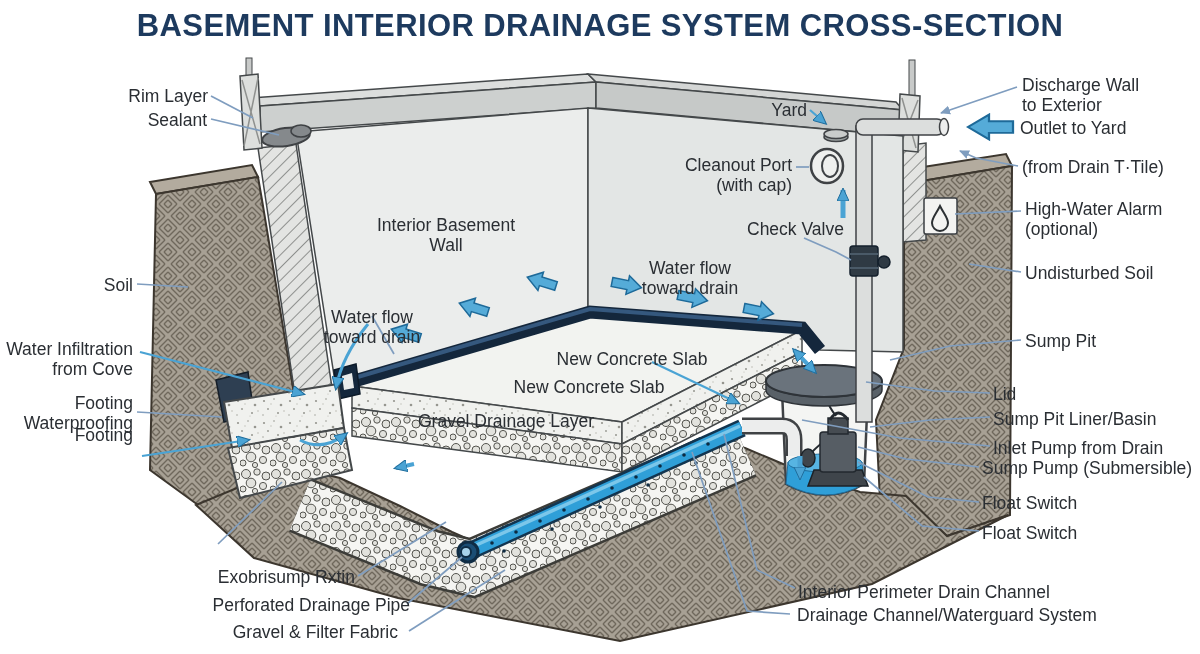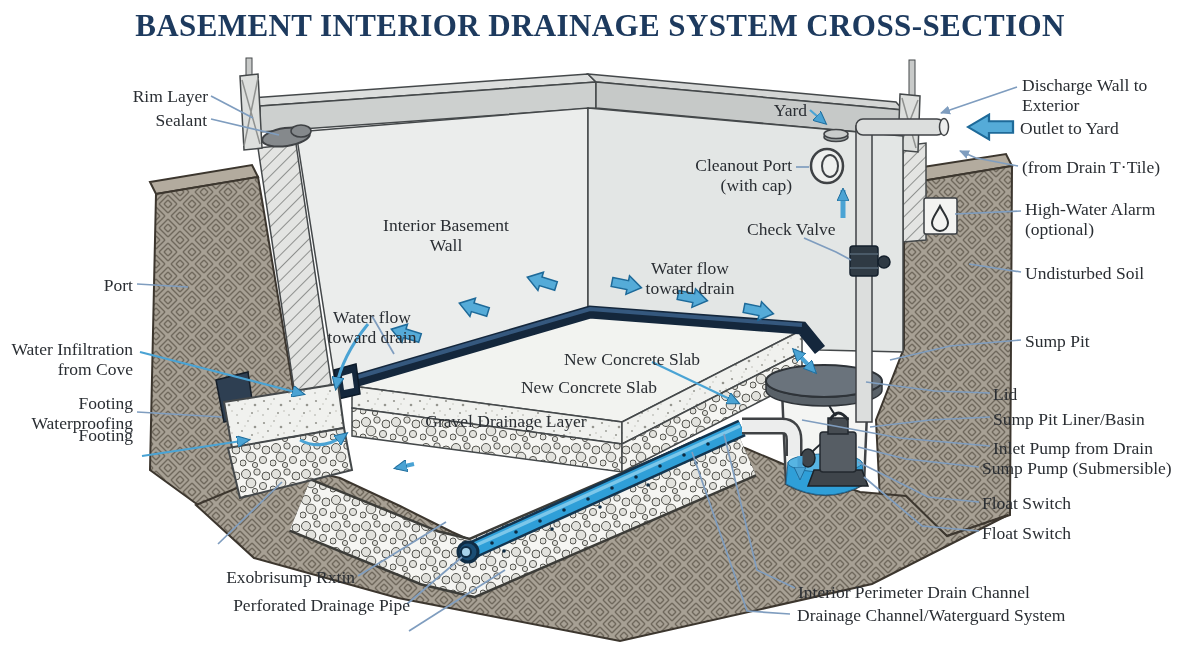--- a/index.html
+++ b/index.html
@@ -1,17 +1,17 @@
 <!DOCTYPE html>
 <html><head>
 <meta charset="utf-8">
 <style>
   html,body{margin:0;padding:0;background:#ffffff;}
   .canvas{position:relative;width:1200px;height:654px;background:#fff;overflow:hidden;
-          font-family:Liberation Serif, serif;}
+          font-family:Liberation Sans, sans-serif;}
   .canvas svg{position:absolute;left:0;top:0;}
   .title{position:absolute;left:0;top:8px;width:1200px;text-align:center;
          font-size:31px;font-weight:bold;letter-spacing:.4px;color:#1d3a5e;}
   .lbl{position:absolute;font-size:17.5px;line-height:1.12;color:#2a2e33;}
   .r{text-align:right;}
   .c{text-align:center;margin-top:32px;}
   .nw{white-space:nowrap;}
 </style>
 </head>
 <body>
@@ -255,26 +255,27 @@
     <polyline points="979,531 922,526 864,477"></polyline>
     <polyline points="795,588 757,570 724,434"></polyline>
     <polyline points="790,614 747,611 692,452"></polyline>
   </g>
 </svg>
 
 <div class="title">BASEMENT INTERIOR DRAINAGE SYSTEM CROSS-SECTION</div>
 
 <div class="lbl r nw" style="right:992px;top:87px">Rim Layer</div>
 <div class="lbl r nw" style="right:993px;top:111px">Sealant</div>
-<div class="lbl r nw" style="right:1067px;top:276px">Port</div>
+<div class="lbl r nw" style="right:1067px;top:276px">Soil</div>
 <div class="lbl r" style="right:1067px;top:340px;width:150px">Water Infiltration from Cove</div>
 <div class="lbl r" style="right:1067px;top:394px;width:125px">Footing Waterproofing</div>
 <div class="lbl r nw" style="right:1067px;top:426px">Footing</div>
 <div class="lbl r nw" style="right:845px;top:568px">Exobrisump Rxtin</div>
 <div class="lbl r nw" style="right:790px;top:596px">Perforated Drainage Pipe</div>
+<div class="lbl r nw" style="right:802px;top:623px">Gravel &amp; Filter Fabric</div>
 
 <div class="lbl c" style="left:376px;top:184px;width:140px">Interior Basement Wall</div>
 <div class="lbl c" style="left:307px;top:276px;width:130px">Water flow toward drain</div>
 <div class="lbl c" style="left:625px;top:227px;width:130px">Water flow toward drain</div>
 <div class="lbl c nw" style="left:530px;top:318px;width:204px">New Concrete Slab</div>
 <div class="lbl c nw" style="left:487px;top:346px;width:204px">New Concrete Slab</div>
 <div class="lbl c nw" style="left:404px;top:380px;width:204px">Gravel Drainage Layer</div>
 <div class="lbl r nw" style="right:393px;top:101px">Yard</div>
 <div class="lbl r" style="right:408px;top:156px;width:135px">Cleanout Port (with cap)</div>
 <div class="lbl nw" style="left:747px;top:220px">Check Valve</div>

